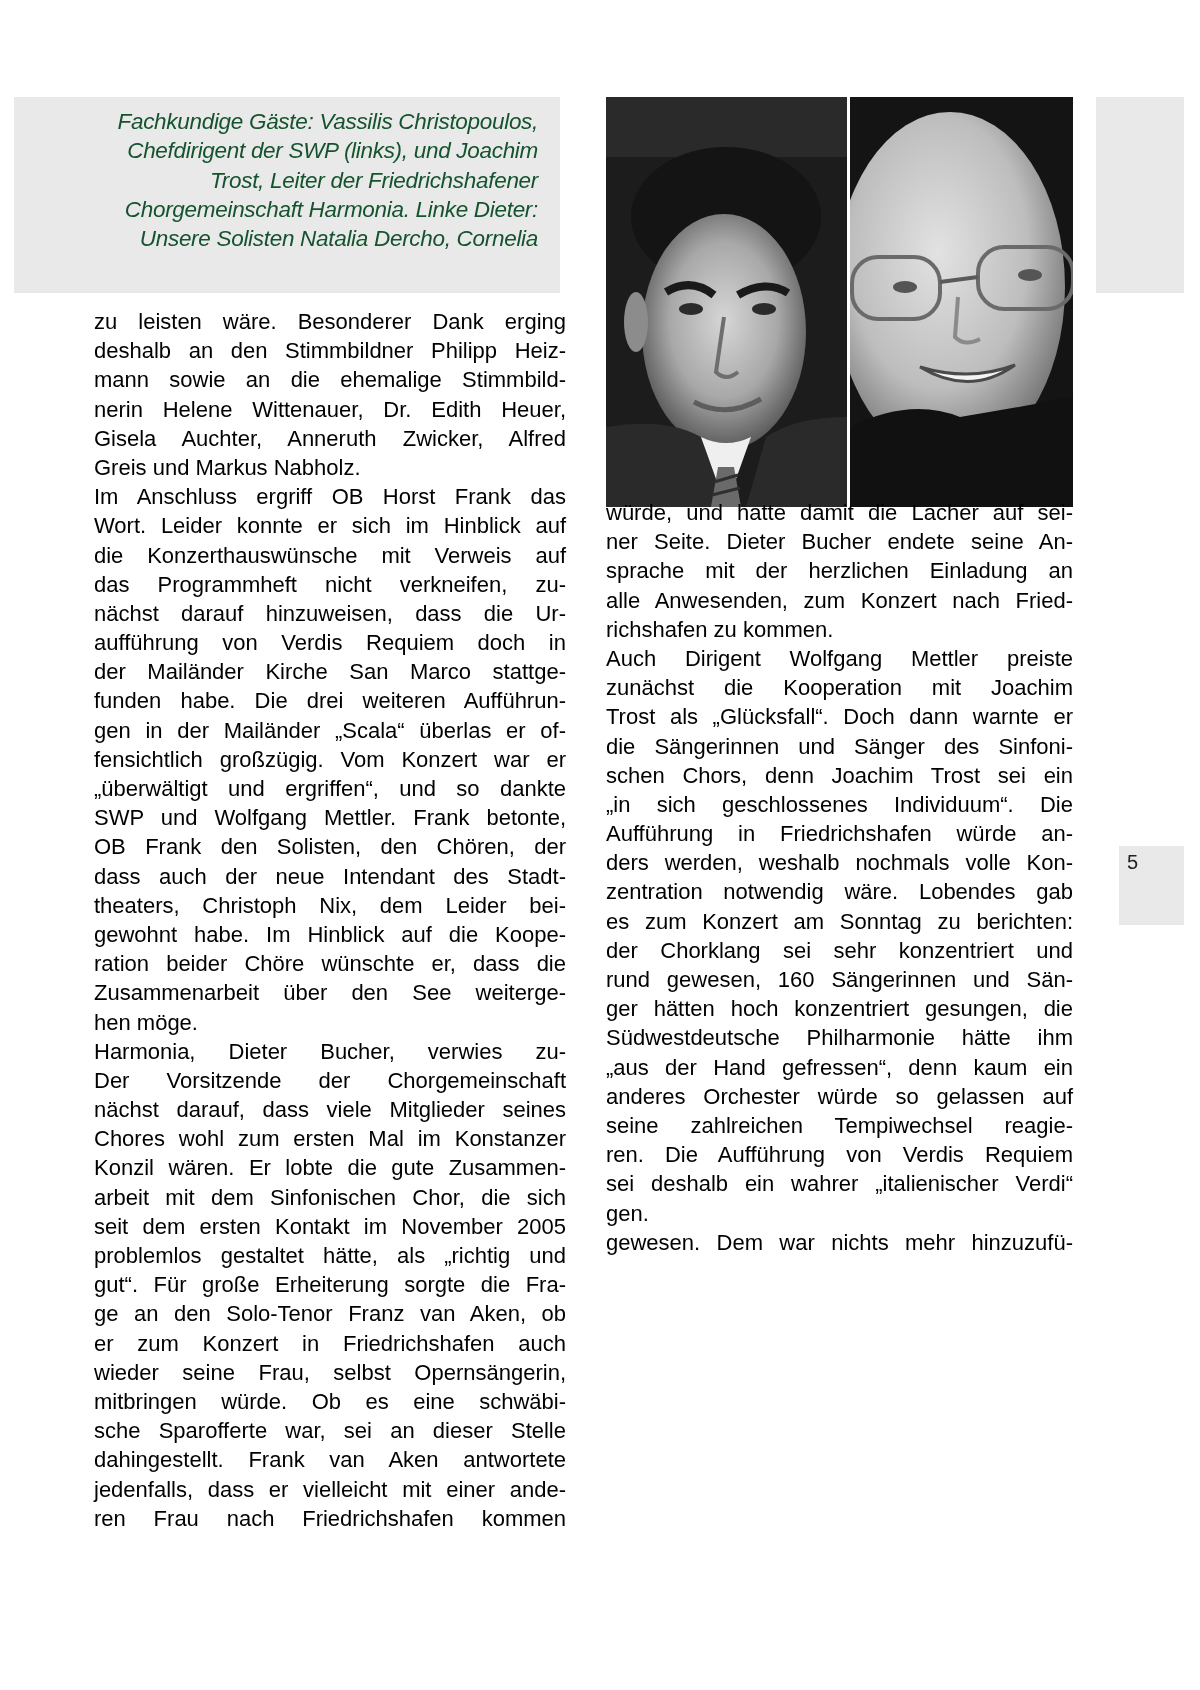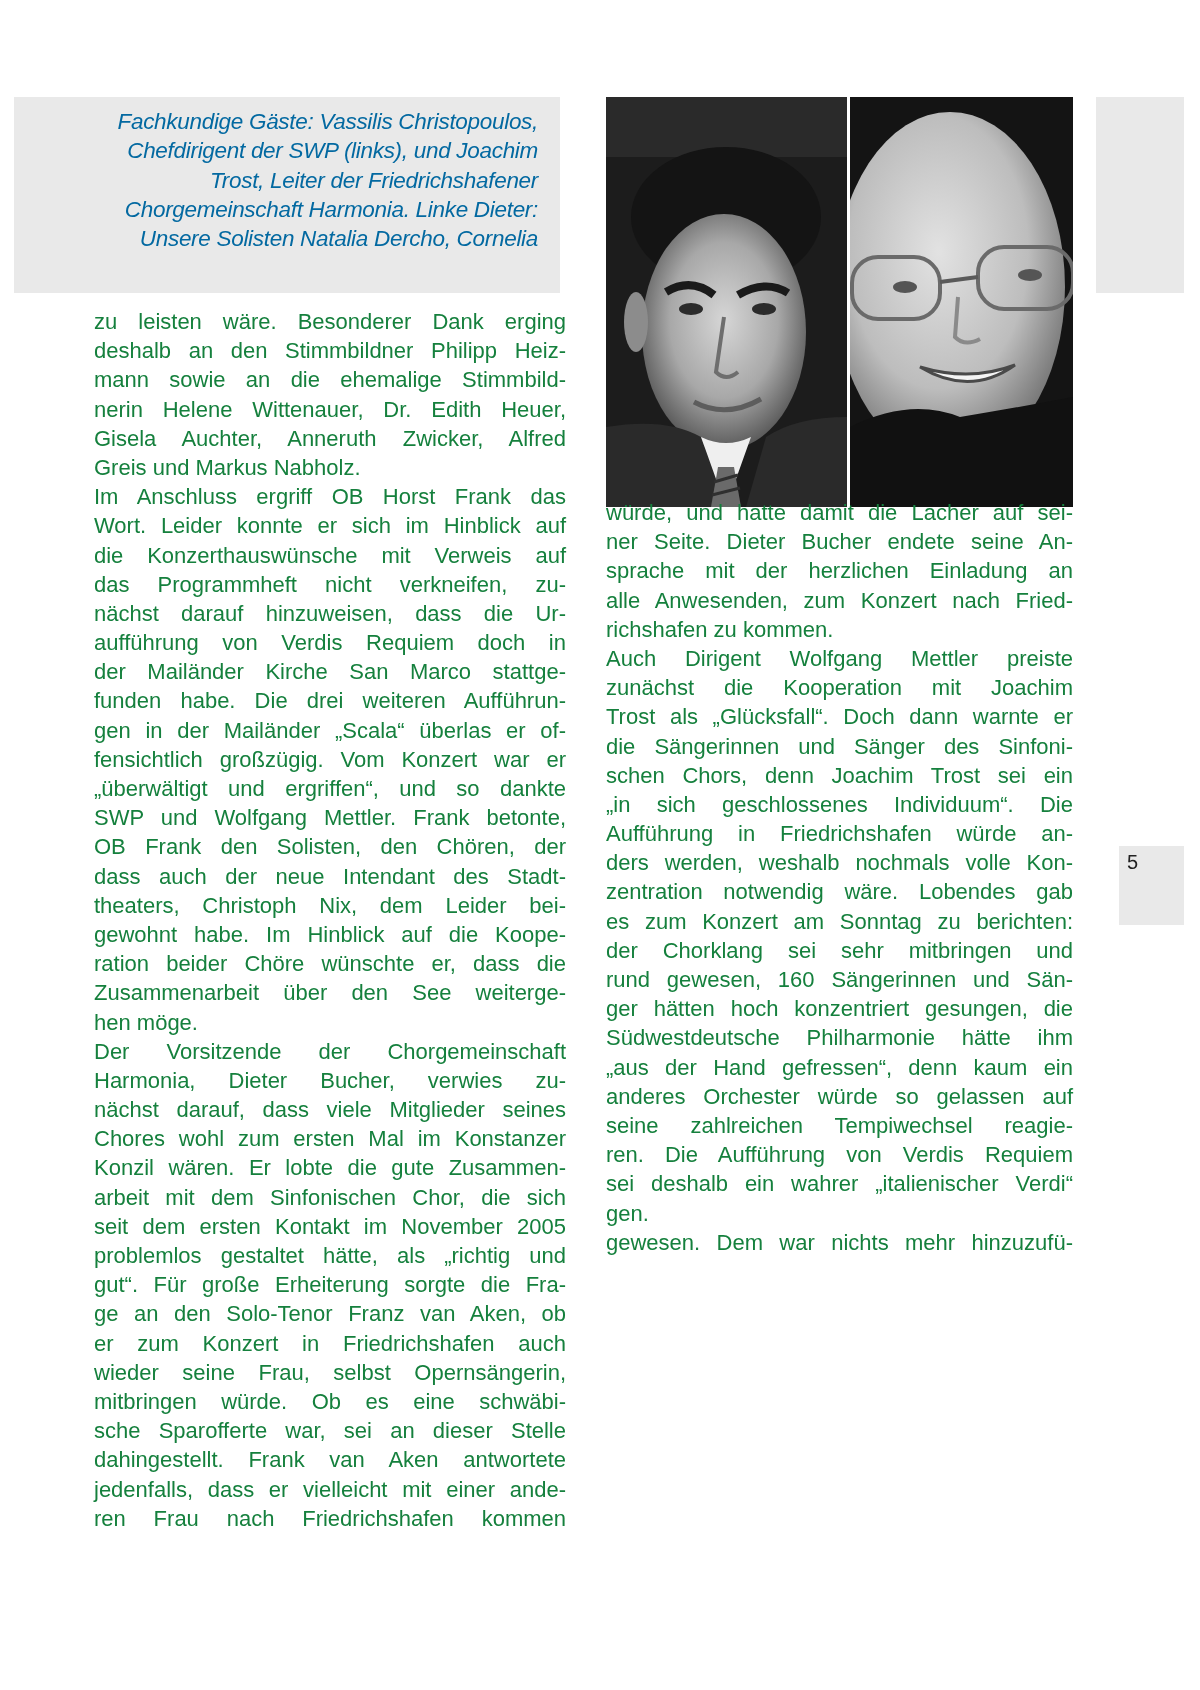--- a/index.html
+++ b/index.html
@@ -1,30 +1,30 @@
 <!DOCTYPE html>
 <html><head>
 <meta charset="utf-8">
 <style>
   html, body { margin: 0; padding: 0; background: #ffffff; }
   body { width: 1200px; height: 1690px; position: relative; overflow: hidden;
          font-family: "Liberation Sans", sans-serif; color: #1a1a1a; }
   .caption-box { position: absolute; left: 14px; top: 97px; width: 546px; height: 196px;
                  background: #e9e9e9; }
   .caption { position: absolute; right: 22px; top: 10px; width: 520px; text-align: right;
-             font-style: italic; font-size: 22.5px; line-height: 29.3px; color: #0369a1;
+             font-style: italic; font-size: 22.5px; line-height: 29.3px; color: #14532d;
              letter-spacing: -0.3px; }
   .caption .ln { display: block; white-space: nowrap; }
   .side-band { position: absolute; left: 1096px; top: 97px; width: 88px; height: 196px; background: #e9e9e9; }
   .photos { position: absolute; left: 606px; top: 97px; width: 467px; height: 410px; background: #fff; }
   .photo { position: absolute; top: 0; height: 410px; overflow: hidden; }
   .photo-left { left: 0; width: 241px; }
   .photo-right { left: 244px; width: 223px; }
   .photo svg { display: block; width: 100%; height: 100%; }
-  .col { position: absolute; font-size: 22px; line-height: 29.2px; color: #15803d; }
+  .col { position: absolute; font-size: 22px; line-height: 29.2px; color: #000000; }
   .col .ln { display: block; white-space: nowrap; text-align: justify; text-align-last: justify; height: 29.2px; }
   .col .ln.last { text-align-last: left; }
   .col-left { left: 94px; top: 307px; width: 472px; }
   .col-right { left: 606px; top: 498px; width: 467px; }
   .pagenum-box { position: absolute; left: 1119px; top: 846px; width: 65px; height: 79px; background: #e9e9e9; }
   .pagenum { position: absolute; left: 8px; top: 5px; font-size: 20px; color: #222; }
 </style>
 </head>
 <body>
 
@@ -111,22 +111,22 @@
     <span class="ln">fensichtlich großzügig. Vom Konzert war er</span>
     <span class="ln">„überwältigt und ergriffen“, und so dankte</span>
     <span class="ln">SWP und Wolfgang Mettler. Frank betonte,</span>
     <span class="ln">OB Frank den Solisten, den Chören, der</span>
     <span class="ln">dass auch der neue Intendant des Stadt-</span>
     <span class="ln">theaters, Christoph Nix, dem Leider bei-</span>
     <span class="ln">gewohnt habe. Im Hinblick auf die Koope-</span>
     <span class="ln">ration beider Chöre wünschte er, dass die</span>
     <span class="ln">Zusammenarbeit über den See weiterge-</span>
     <span class="ln last">hen möge.</span>
+    <span class="ln">Harmonia, Dieter Bucher, verwies zu-</span>
     <span class="ln">Der Vorsitzende der Chorgemeinschaft</span>
-    <span class="ln">Harmonia, Dieter Bucher, verwies zu-</span>
     <span class="ln">nächst darauf, dass viele Mitglieder seines</span>
     <span class="ln">Chores wohl zum ersten Mal im Konstanzer</span>
     <span class="ln">Konzil wären. Er lobte die gute Zusammen-</span>
     <span class="ln">arbeit mit dem Sinfonischen Chor, die sich</span>
     <span class="ln">seit dem ersten Kontakt im November 2005</span>
     <span class="ln">problemlos gestaltet hätte, als „richtig und</span>
     <span class="ln">gut“. Für große Erheiterung sorgte die Fra-</span>
     <span class="ln">ge an den Solo-Tenor Franz van Aken, ob</span>
     <span class="ln">er zum Konzert in Friedrichshafen auch</span>
     <span class="ln">wieder seine Frau, selbst Opernsängerin,</span>
@@ -145,21 +145,21 @@
     <span class="ln">Auch Dirigent Wolfgang Mettler preiste</span>
     <span class="ln">zunächst die Kooperation mit Joachim</span>
     <span class="ln">Trost als „Glücksfall“. Doch dann warnte er</span>
     <span class="ln">die Sängerinnen und Sänger des Sinfoni-</span>
     <span class="ln">schen Chors, denn Joachim Trost sei ein</span>
     <span class="ln">„in sich geschlossenes Individuum“. Die</span>
     <span class="ln">Aufführung in Friedrichshafen würde an-</span>
     <span class="ln">ders werden, weshalb nochmals volle Kon-</span>
     <span class="ln">zentration notwendig wäre. Lobendes gab</span>
     <span class="ln">es zum Konzert am Sonntag zu berichten:</span>
-    <span class="ln">der Chorklang sei sehr mitbringen und</span>
+    <span class="ln">der Chorklang sei sehr konzentriert und</span>
     <span class="ln">rund gewesen, 160 Sängerinnen und Sän-</span>
     <span class="ln">ger hätten hoch konzentriert gesungen, die</span>
     <span class="ln">Südwestdeutsche Philharmonie hätte ihm</span>
     <span class="ln">„aus der Hand gefressen“, denn kaum ein</span>
     <span class="ln">anderes Orchester würde so gelassen auf</span>
     <span class="ln">seine zahlreichen Tempiwechsel reagie-</span>
     <span class="ln">ren. Die Aufführung von Verdis Requiem</span>
     <span class="ln">sei deshalb ein wahrer „italienischer Verdi“</span>
     <span class="ln last">gen.</span>
     <span class="ln">gewesen. Dem war nichts mehr hinzuzufü-</span>

